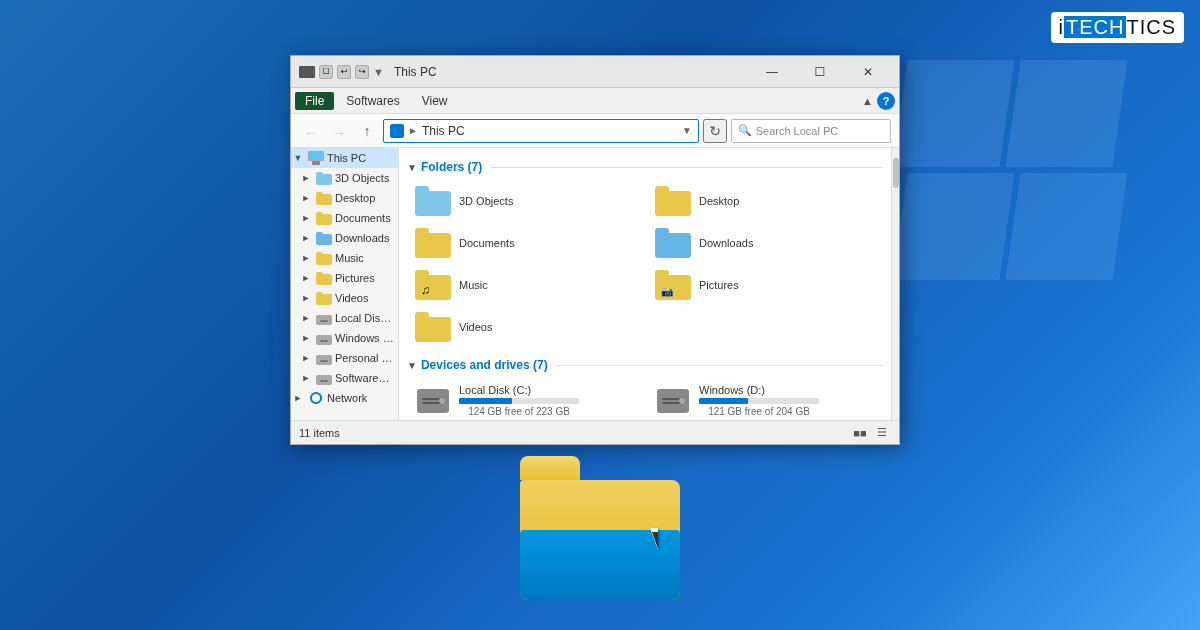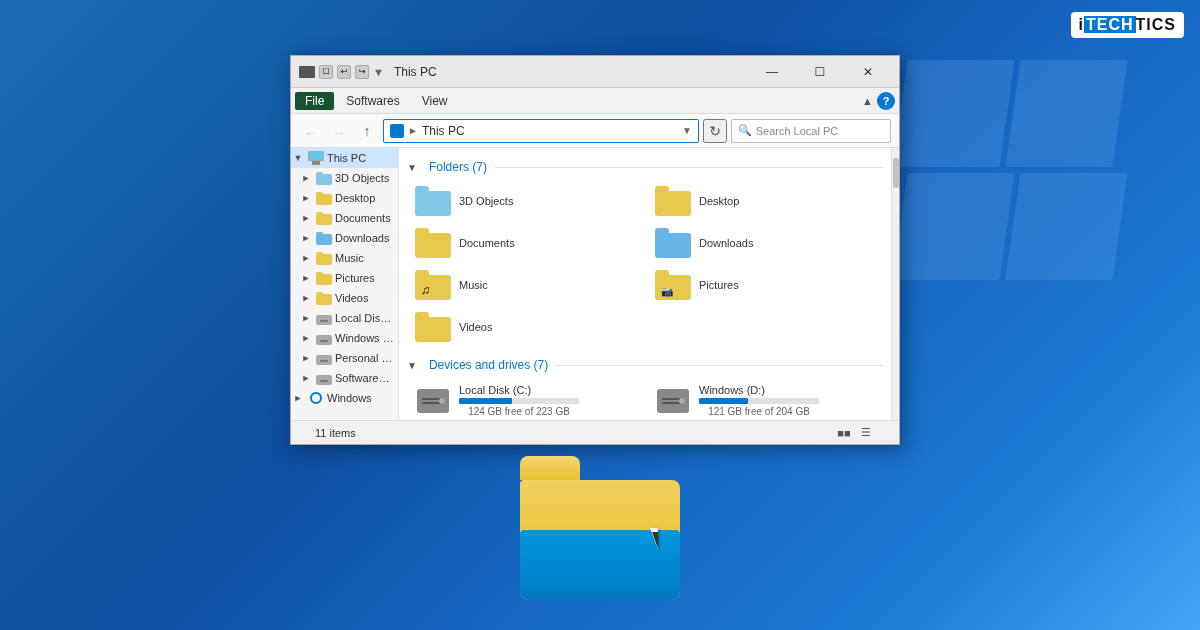--- a/index.html
+++ b/index.html
@@ -12,22 +12,22 @@
       position: relative;
     }
 
     
     .itechtics-logo {
       position: absolute;
       top: 12px;
       right: 16px;
       background: white;
       padding: 4px 8px;
-      font-size: 16px;
-      font-weight: bold;
+      font-size: 20px;
+      font-weight: normal;
       color: #111;
       letter-spacing: 1px;
       border-radius: 4px;
     }
     .itechtics-logo .tech-highlight {
       background: #0078d4;
       color: white;
       padding: 0 2px;
     }
 
@@ -354,22 +354,21 @@
       margin-top: 4px;
       cursor: pointer;
     }
     .section-arrow {
       font-size: 10px;
       color: #555;
     }
     .section-title {
       font-size: 12px;
       color: #0078d4;
-      font-weight: normal;
-      margin-left: 8px;
+      font-weight: bold;
     }
     .section-divider {
       flex: 1;
       height: 1px;
       background: #e0e0e0;
       margin-left: 4px;
     }
 
     .folders-grid {
       display: grid;
@@ -494,21 +493,21 @@
     }
     .device-size-text { font-size: 10px; color: #666; text-align: center; }
 
     
     .status-bar {
       height: 24px;
       background: #f0f0f0;
       border-top: 1px solid #ddd;
       display: flex;
       align-items: center;
-      padding: 0 24px;
+      padding: 0 8px;
       font-size: 11px;
       color: #333;
       flex-shrink: 0;
       gap: 8px;
     }
     .status-bar-right {
       margin-left: auto;
       display: flex;
       gap: 4px;
     }
@@ -802,21 +801,21 @@
           <div class="drive-slot-sm"></div>
         </div>
         <span class="sidebar-item-label">Softwares (F:)</span>
       </div>
 
       <div class="sidebar-item">
         <div class="sidebar-expand">►</div>
         <div class="network-icon-sm">
           <div class="network-circle-sm"></div>
         </div>
-        <span class="sidebar-item-label">Windows</span>
+        <span class="sidebar-item-label">Network</span>
       </div>
     </div>
 
     <div class="file-area">
 
       <div class="section-header">
         <span class="section-arrow">▼</span>
         <span class="section-title">Folders (7)</span>
         <div class="section-divider"></div>
       </div>

